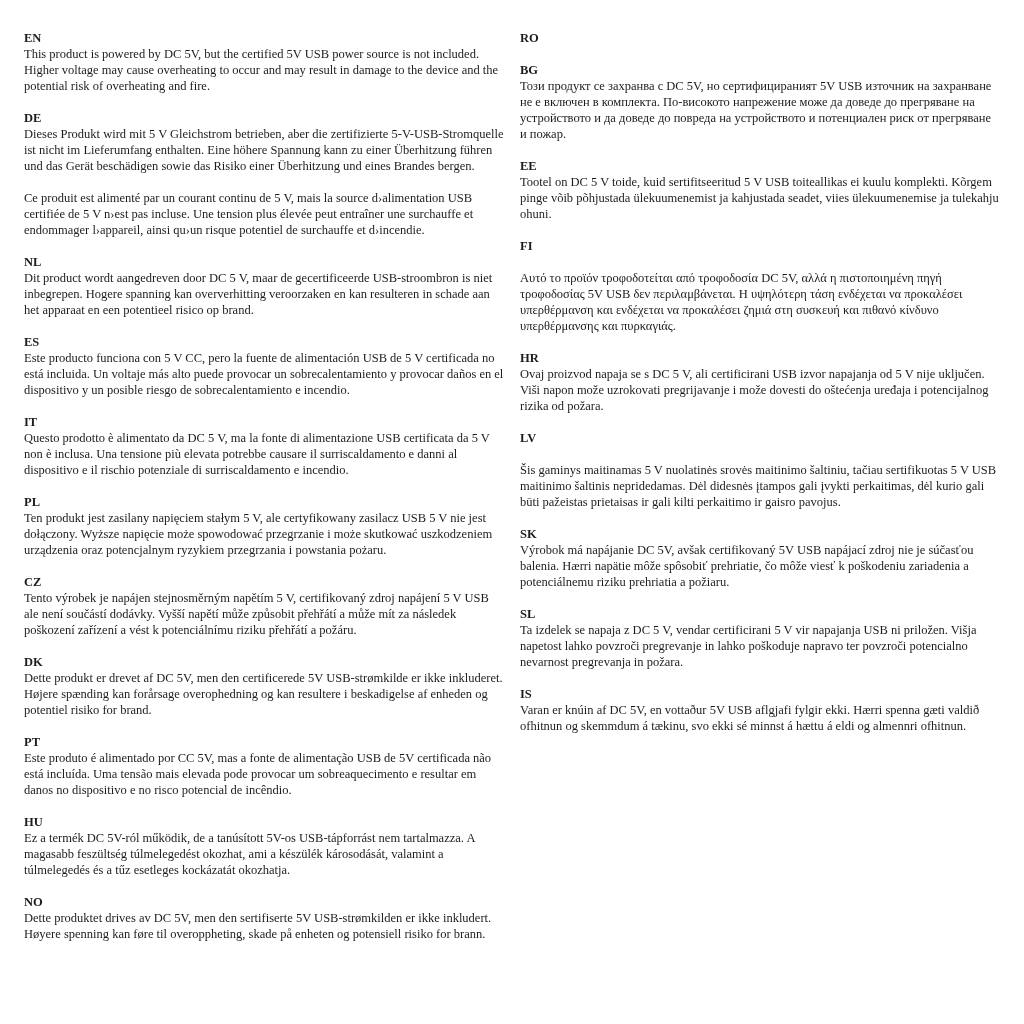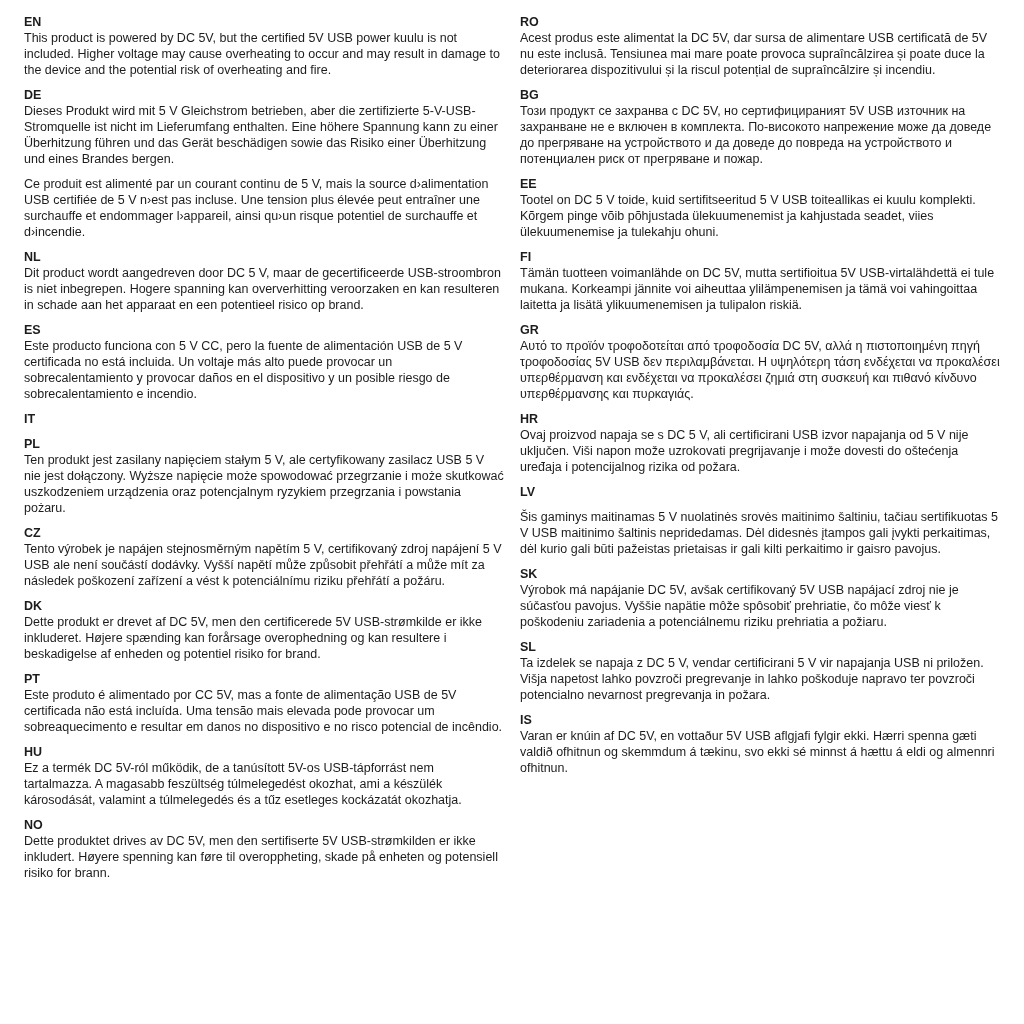--- a/index.html
+++ b/index.html
@@ -21,21 +21,22 @@
     column-gap: 16px;
     padding: 14px 24px 10px 24px;
     box-sizing: border-box;
     width: 1024px;
   }
   .column {
     display: block;
     min-width: 0;
   }
   .lang-section {
-    margin: 0 0 9px 0;
+    margin: 16px 0 9px 0;
+    font-family: Liberation Serif, serif;
   }
   .lang-code {
     font-size: 12.5px;
     line-height: 16px;
     font-weight: 700;
     margin: 0;
     color: #1c1c1c;
   }
   .lang-text {
     font-size: 12.5px;
@@ -45,39 +46,40 @@
   }
 </style>
 </head>
 <body>
 
 <div class="page">
 
   <div class="column">
     <section class="lang-section">
       <h2 class="lang-code">EN</h2>
-      <p class="lang-text">This product is powered by DC 5V, but the certified 5V USB power kuulu is not included. Higher voltage may cause overheating to occur and may result in damage to the device and the potential risk of overheating and fire.</p>
+      <p class="lang-text">This product is powered by DC 5V, but the certified 5V USB power source is not included. Higher voltage may cause overheating to occur and may result in damage to the device and the potential risk of overheating and fire.</p>
     </section>
     <section class="lang-section">
       <h2 class="lang-code">DE</h2>
       <p class="lang-text">Dieses Produkt wird mit 5 V Gleichstrom betrieben, aber die zertifizierte 5-V-USB-Stromquelle ist nicht im Lieferumfang enthalten. Eine höhere Spannung kann zu einer Überhitzung führen und das Gerät beschädigen sowie das Risiko einer Überhitzung und eines Brandes bergen.</p>
     </section>
     <section class="lang-section">
       <p class="lang-text">Ce produit est alimenté par un courant continu de 5 V, mais la source d›alimentation USB certifiée de 5 V n›est pas incluse. Une tension plus élevée peut entraîner une surchauffe et endommager l›appareil, ainsi qu›un risque potentiel de surchauffe et d›incendie.</p>
     </section>
     <section class="lang-section">
       <h2 class="lang-code">NL</h2>
       <p class="lang-text">Dit product wordt aangedreven door DC 5 V, maar de gecertificeerde USB-stroombron is niet inbegrepen. Hogere spanning kan oververhitting veroorzaken en kan resulteren in schade aan het apparaat en een potentieel risico op brand.</p>
     </section>
     <section class="lang-section">
       <h2 class="lang-code">ES</h2>
       <p class="lang-text">Este producto funciona con 5 V CC, pero la fuente de alimentación USB de 5 V certificada no está incluida. Un voltaje más alto puede provocar un sobrecalentamiento y provocar daños en el dispositivo y un posible riesgo de sobrecalentamiento e incendio.</p>
     </section>
     <section class="lang-section">
       <h2 class="lang-code">IT</h2>
+      <p class="lang-text">Questo prodotto è alimentato da DC 5 V, ma la fonte di alimentazione USB certificata da 5 V non è inclusa. Una tensione più elevata potrebbe causare il surriscaldamento e danni al dispositivo e il rischio potenziale di surriscaldamento e incendio.</p>
     </section>
     <section class="lang-section">
       <h2 class="lang-code">PL</h2>
       <p class="lang-text">Ten produkt jest zasilany napięciem stałym 5 V, ale certyfikowany zasilacz USB 5 V nie jest dołączony. Wyższe napięcie może spowodować przegrzanie i może skutkować uszkodzeniem urządzenia oraz potencjalnym ryzykiem przegrzania i powstania pożaru.</p>
     </section>
     <section class="lang-section">
       <h2 class="lang-code">CZ</h2>
       <p class="lang-text">Tento výrobek je napájen stejnosměrným napětím 5 V, certifikovaný zdroj napájení 5 V USB ale není součástí dodávky. Vyšší napětí může způsobit přehřátí a může mít za následek poškození zařízení a vést k potenciálnímu riziku přehřátí a požáru.</p>
     </section>
     <section class="lang-section">
@@ -94,51 +96,48 @@
     </section>
     <section class="lang-section">
       <h2 class="lang-code">NO</h2>
       <p class="lang-text">Dette produktet drives av DC 5V, men den sertifiserte 5V USB-strømkilden er ikke inkludert. Høyere spenning kan føre til overoppheting, skade på enheten og potensiell risiko for brann.</p>
     </section>
   </div>
 
   <div class="column">
     <section class="lang-section">
       <h2 class="lang-code">RO</h2>
-      <p class="lang-text">Acest produs este alimentat la DC 5V, dar sursa de alimentare USB certificată de 5V nu este inclusă. Tensiunea mai mare poate provoca supraîncălzirea și poate duce la deteriorarea dispozitivului și la riscul potențial de supraîncălzire și incendiu.</p>
     </section>
     <section class="lang-section">
       <h2 class="lang-code">BG</h2>
       <p class="lang-text">Този продукт се захранва с DC 5V, но сертифицираният 5V USB източник на захранване не е включен в комплекта. По-високото напрежение може да доведе до прегряване на устройството и да доведе до повреда на устройството и потенциален риск от прегряване и пожар.</p>
     </section>
     <section class="lang-section">
       <h2 class="lang-code">EE</h2>
       <p class="lang-text">Tootel on DC 5 V toide, kuid sertifitseeritud 5 V USB toiteallikas ei kuulu komplekti. Kõrgem pinge võib põhjustada ülekuumenemist ja kahjustada seadet, viies ülekuumenemise ja tulekahju ohuni.</p>
     </section>
     <section class="lang-section">
       <h2 class="lang-code">FI</h2>
-      <p class="lang-text">Tämän tuotteen voimanlähde on DC 5V, mutta sertifioitua 5V USB-virtalähdettä ei tule mukana. Korkeampi jännite voi aiheuttaa ylilämpenemisen ja tämä voi vahingoittaa laitetta ja lisätä ylikuumenemisen ja tulipalon riskiä.</p>
     </section>
     <section class="lang-section">
-      <h2 class="lang-code">GR</h2>
       <p class="lang-text">Αυτό το προϊόν τροφοδοτείται από τροφοδοσία DC 5V, αλλά η πιστοποιημένη πηγή τροφοδοσίας 5V USB δεν περιλαμβάνεται. Η υψηλότερη τάση ενδέχεται να προκαλέσει υπερθέρμανση και ενδέχεται να προκαλέσει ζημιά στη συσκευή και πιθανό κίνδυνο υπερθέρμανσης και πυρκαγιάς.</p>
     </section>
     <section class="lang-section">
       <h2 class="lang-code">HR</h2>
       <p class="lang-text">Ovaj proizvod napaja se s DC 5 V, ali certificirani USB izvor napajanja od 5 V nije uključen. Viši napon može uzrokovati pregrijavanje i može dovesti do oštećenja uređaja i potencijalnog rizika od požara.</p>
     </section>
     <section class="lang-section">
       <h2 class="lang-code">LV</h2>
     </section>
     <section class="lang-section">
       <p class="lang-text">Šis gaminys maitinamas 5 V nuolatinės srovės maitinimo šaltiniu, tačiau sertifikuotas 5 V USB maitinimo šaltinis nepridedamas. Dėl didesnės įtampos gali įvykti perkaitimas, dėl kurio gali būti pažeistas prietaisas ir gali kilti perkaitimo ir gaisro pavojus.</p>
     </section>
     <section class="lang-section">
       <h2 class="lang-code">SK</h2>
-      <p class="lang-text">Výrobok má napájanie DC 5V, avšak certifikovaný 5V USB napájací zdroj nie je súčasťou pavojus. Vyššie napätie môže spôsobiť prehriatie, čo môže viesť k poškodeniu zariadenia a potenciálnemu riziku prehriatia a požiaru.</p>
+      <p class="lang-text">Výrobok má napájanie DC 5V, avšak certifikovaný 5V USB napájací zdroj nie je súčasťou balenia. Hærri napätie môže spôsobiť prehriatie, čo môže viesť k poškodeniu zariadenia a potenciálnemu riziku prehriatia a požiaru.</p>
     </section>
     <section class="lang-section">
       <h2 class="lang-code">SL</h2>
       <p class="lang-text">Ta izdelek se napaja z DC 5 V, vendar certificirani 5 V vir napajanja USB ni priložen. Višja napetost lahko povzroči pregrevanje in lahko poškoduje napravo ter povzroči potencialno nevarnost pregrevanja in požara.</p>
     </section>
     <section class="lang-section">
       <h2 class="lang-code">IS</h2>
       <p class="lang-text">Varan er knúin af DC 5V, en vottaður 5V USB aflgjafi fylgir ekki. Hærri spenna gæti valdið ofhitnun og skemmdum á tækinu, svo ekki sé minnst á hættu á eldi og almennri ofhitnun.</p>
     </section>
   </div>

